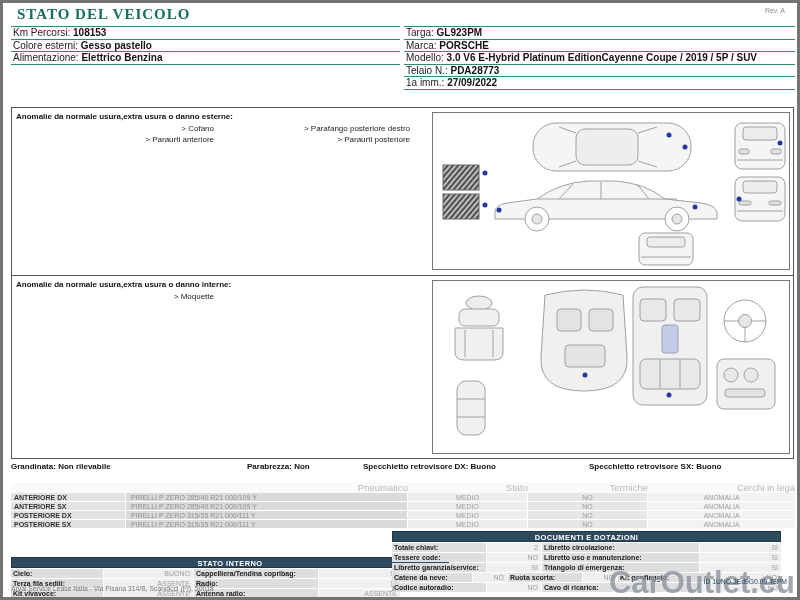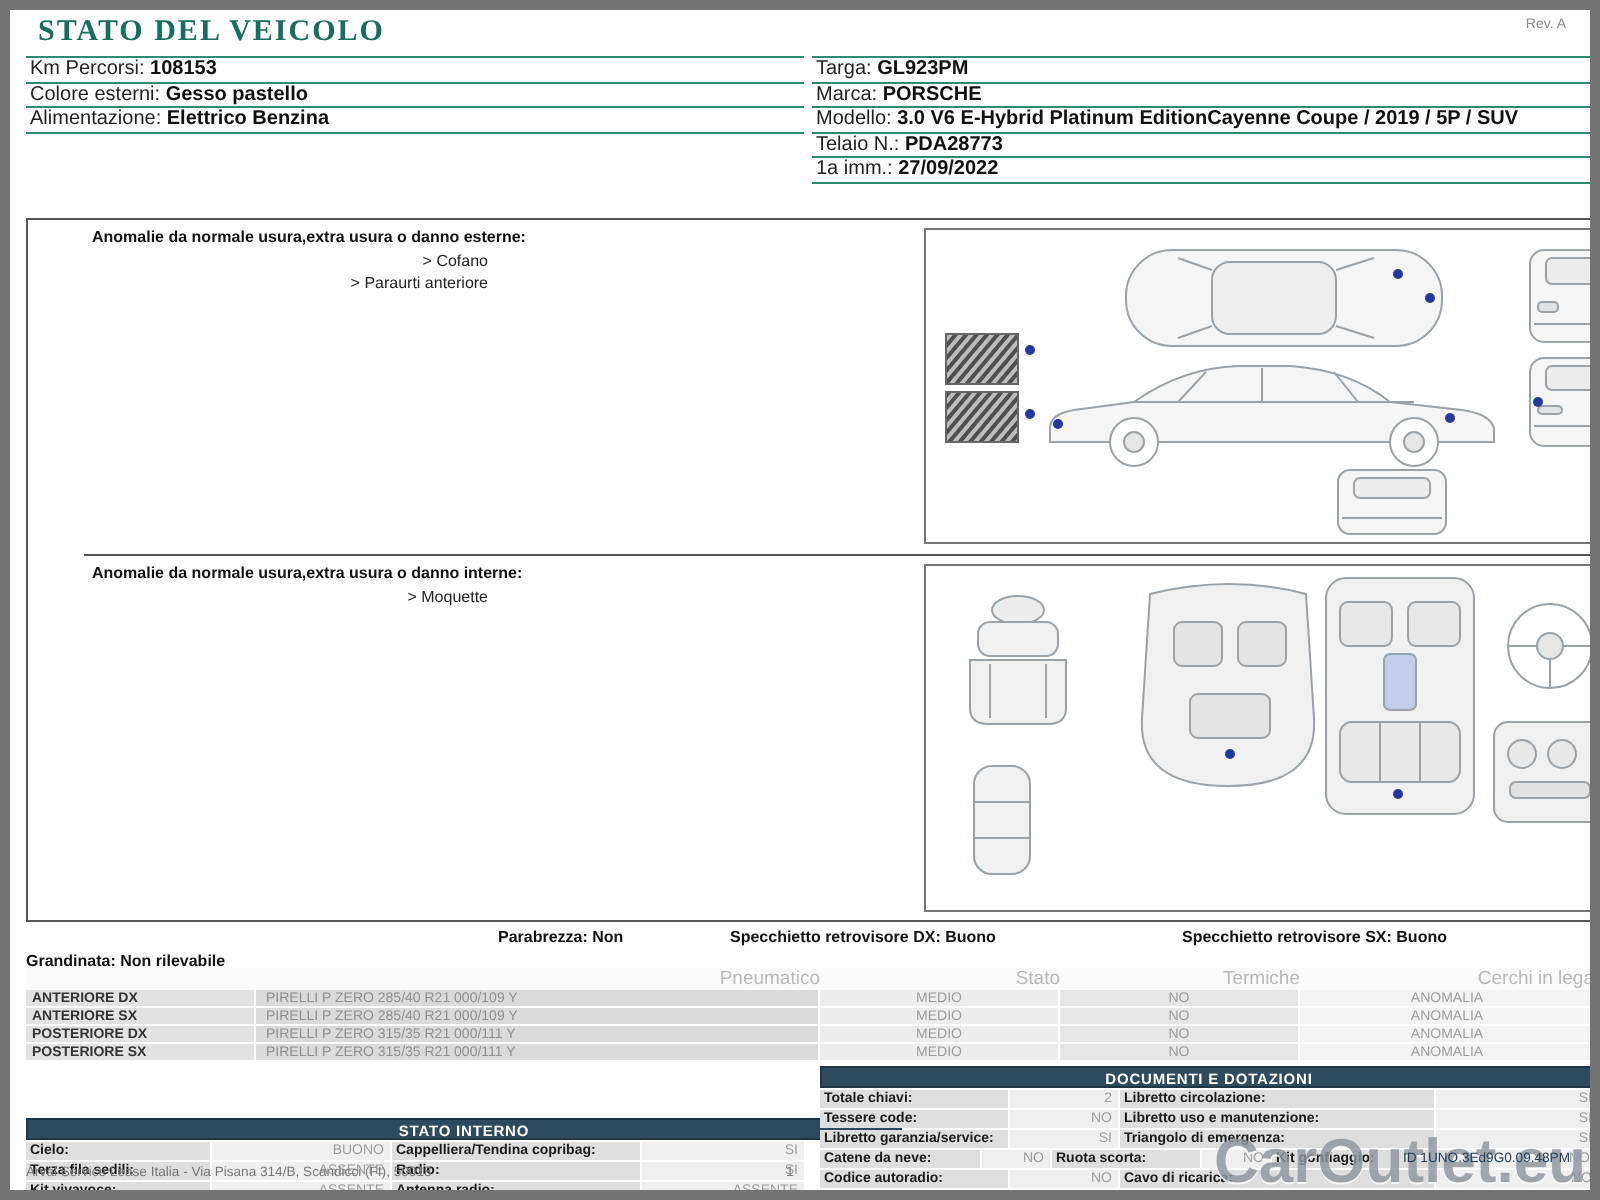--- a/index.html
+++ b/index.html
@@ -1,68 +1,68 @@
 <!DOCTYPE html>
 <html><head>
 <meta charset="utf-8">
 <style>
   * { margin:0; padding:0; box-sizing:border-box; }
   html,body { background:#fff; }
   .page {
     position:relative; width:800px; height:600px; background:#ffffff;
     font-family:"Liberation Sans", sans-serif; color:#111; overflow:hidden;
-    border:5px solid #737373;
+    border:3px solid #737373;
   }
   
   .doc-title {
     position:absolute; left:14px; top:3px;
     font-family:"Liberation Serif", serif; font-weight:bold;
     font-size:15px; letter-spacing:1px; color:#166e5c;
   }
   .doc-rev { position:absolute; right:12px; top:4px; font-size:7px; color:#8a8a8a; }
   
   .info { position:absolute; top:23px; border-top:1px solid #2f8a72; font-size:10px; }
   .info-left  { left:8px;  width:389px; }
   .info-right { left:401px; width:391px; }
   .info-row { display:block; border-bottom:1px solid #2f8a72; padding:1px 2px; line-height:9.5px; min-height:11px; }
   .info-row .lbl { color:#222; }
   .info-row .val { font-weight:bold; color:#111; }
   
-  .main-box { position:absolute; left:8px; top:104px; width:783px; height:352px; border:1px solid #555; background:#fff;padding-left:28px; }
+  .main-box { position:absolute; left:8px; top:104px; width:783px; height:352px; border:1px solid #555; background:#fff; }
   .sec { position:relative; }
   .sec-ext { height:168px; border-bottom:1px solid #555; }
   .sec-int { height:183px; }
   .sec-title { padding:4px 4px 2px 4px; font-size:8px; font-weight:bold; color:#111; }
   .dmg-cols { display:flex; margin-left:6px; }
   .dmg-col { width:196px; }
   .dmg-item { font-size:8px; color:#222; line-height:11px; white-space:nowrap;text-align:right; }
   .diagram-box { position:absolute; left:420px; top:4px; width:358px; border:1px solid #777; background:#fff; }
   .diagram-box.ext { height:158px; }
   .diagram-box.int { height:174px; }
   
   .cond-line { position:absolute; left:8px; width:784px; height:11px; font-size:8px; font-weight:bold; color:#111; }
   .cond-line.l1 { top:459px; }
   .cond-line.l2 { top:470px; }
   .cond-item { position:absolute; white-space:nowrap; }
-  .cond-item.c0 { left:0;margin-top:12px; } .cond-item.c1 { left:220px;margin-left:16px; } .cond-item.c2 { left:352px; } .cond-item.c3 { left:578px; }
+  .cond-item.c0 { left:0; } .cond-item.c1 { left:220px;margin-left:16px; } .cond-item.c2 { left:352px; } .cond-item.c3 { left:578px; }
   
   .tyre-table { position:absolute; left:8px; top:479px; width:784px; }
   .tyre-head { display:grid; grid-template-columns:397px 120px 120px 147px; height:11px; align-items:center; background:#fafafa; }
   .tyre-head .th { text-align:right; color:#b9b9b9; font-size:9.5px; line-height:11px; white-space:nowrap; overflow:hidden; }
   .tyre-row { display:grid; grid-template-columns:115px 282px 120px 120px 147px; height:9px; }
   .tyre-row .td { font-size:7px; line-height:9px; white-space:nowrap; overflow:hidden; border-bottom:1px solid #fff; }
   .td.pos    { background:#e2e2e2; color:#333; font-weight:bold; padding-left:3px; border-right:1px solid #fff; }
   .td.spec   { background:#dadada; color:#8f8f8f; padding-left:5px; border-right:1px solid #fff; }
   .td.stato  { background:#ededed; color:#9c9c9c; text-align:center; border-right:1px solid #fff; }
   .td.term   { background:#e6e6e6; color:#9c9c9c; text-align:center; border-right:1px solid #fff; }
   .td.cerchi { background:#f3f3f3; color:#9c9c9c; text-align:center; }
   
   .btable { position:absolute; top:528px; }
   .btable-left  { left:8px;  width:438px;margin-top:26px; }
-  .btable-right { left:405px; width:389px; }
+  .btable-right { left:389px; width:389px; }
   .bt-head { height:11px; line-height:11px; background:#2e4a5f; border:1px solid #1f3646; color:#fff; font-weight:bold; font-size:7.5px; text-align:center; letter-spacing:.4px; }
   .bt-row { display:grid; grid-column-gap:1px; height:9px; margin-top:1px; }
   .bt-row.cols4L { grid-template-columns:92px 89px 124px 81px; }
   .bt-row.cols4R { grid-template-columns:94px 54px 157px 81px; }
   .bt-row.cols6R { grid-template-columns:80px 34px 74px 34px 90px 71px; }
   .bt-row .bl { background:#dedede; color:#1a1a1a; font-weight:bold; font-size:7px; line-height:9px; padding-left:2px; white-space:nowrap; overflow:hidden; }
   .bt-row .bv { background:#efefef; color:#9c9c9c; font-size:7px; line-height:9px; text-align:right; padding-right:3px; white-space:nowrap; overflow:hidden; }
   
   .footer-text { position:absolute; left:8px; bottom:5px; font-size:6.8px; color:#777; }
   .page-num { position:absolute; left:388px; bottom:5px; font-size:7px; color:#777; }
@@ -113,20 +113,24 @@
   </div>
 
   <div class="main-box">
 
     <section class="sec sec-ext">
       <div class="sec-title">Anomalie da normale usura,extra usura o danno esterne:</div>
       <div class="dmg-cols">
         <div class="dmg-col">
           <div class="dmg-item">&gt; Cofano</div>
           <div class="dmg-item">&gt; Paraurti anteriore</div>
+        </div>
+        <div class="dmg-col">
+          <div class="dmg-item">&gt; Parafango posteriore destro</div>
+          <div class="dmg-item">&gt; Paraurti posteriore</div>
         </div>
       </div>
       <div class="diagram-box ext">
         <svg width="356" height="156" viewBox="0 0 356 156">
           <defs>
             <pattern id="tread" width="4" height="4" patternUnits="userSpaceOnUse" patternTransform="rotate(40)">
               <rect width="4" height="4" fill="#bdbdbd"></rect>
               <rect width="2" height="4" fill="#4f4f4f"></rect>
             </pattern>
           </defs>

